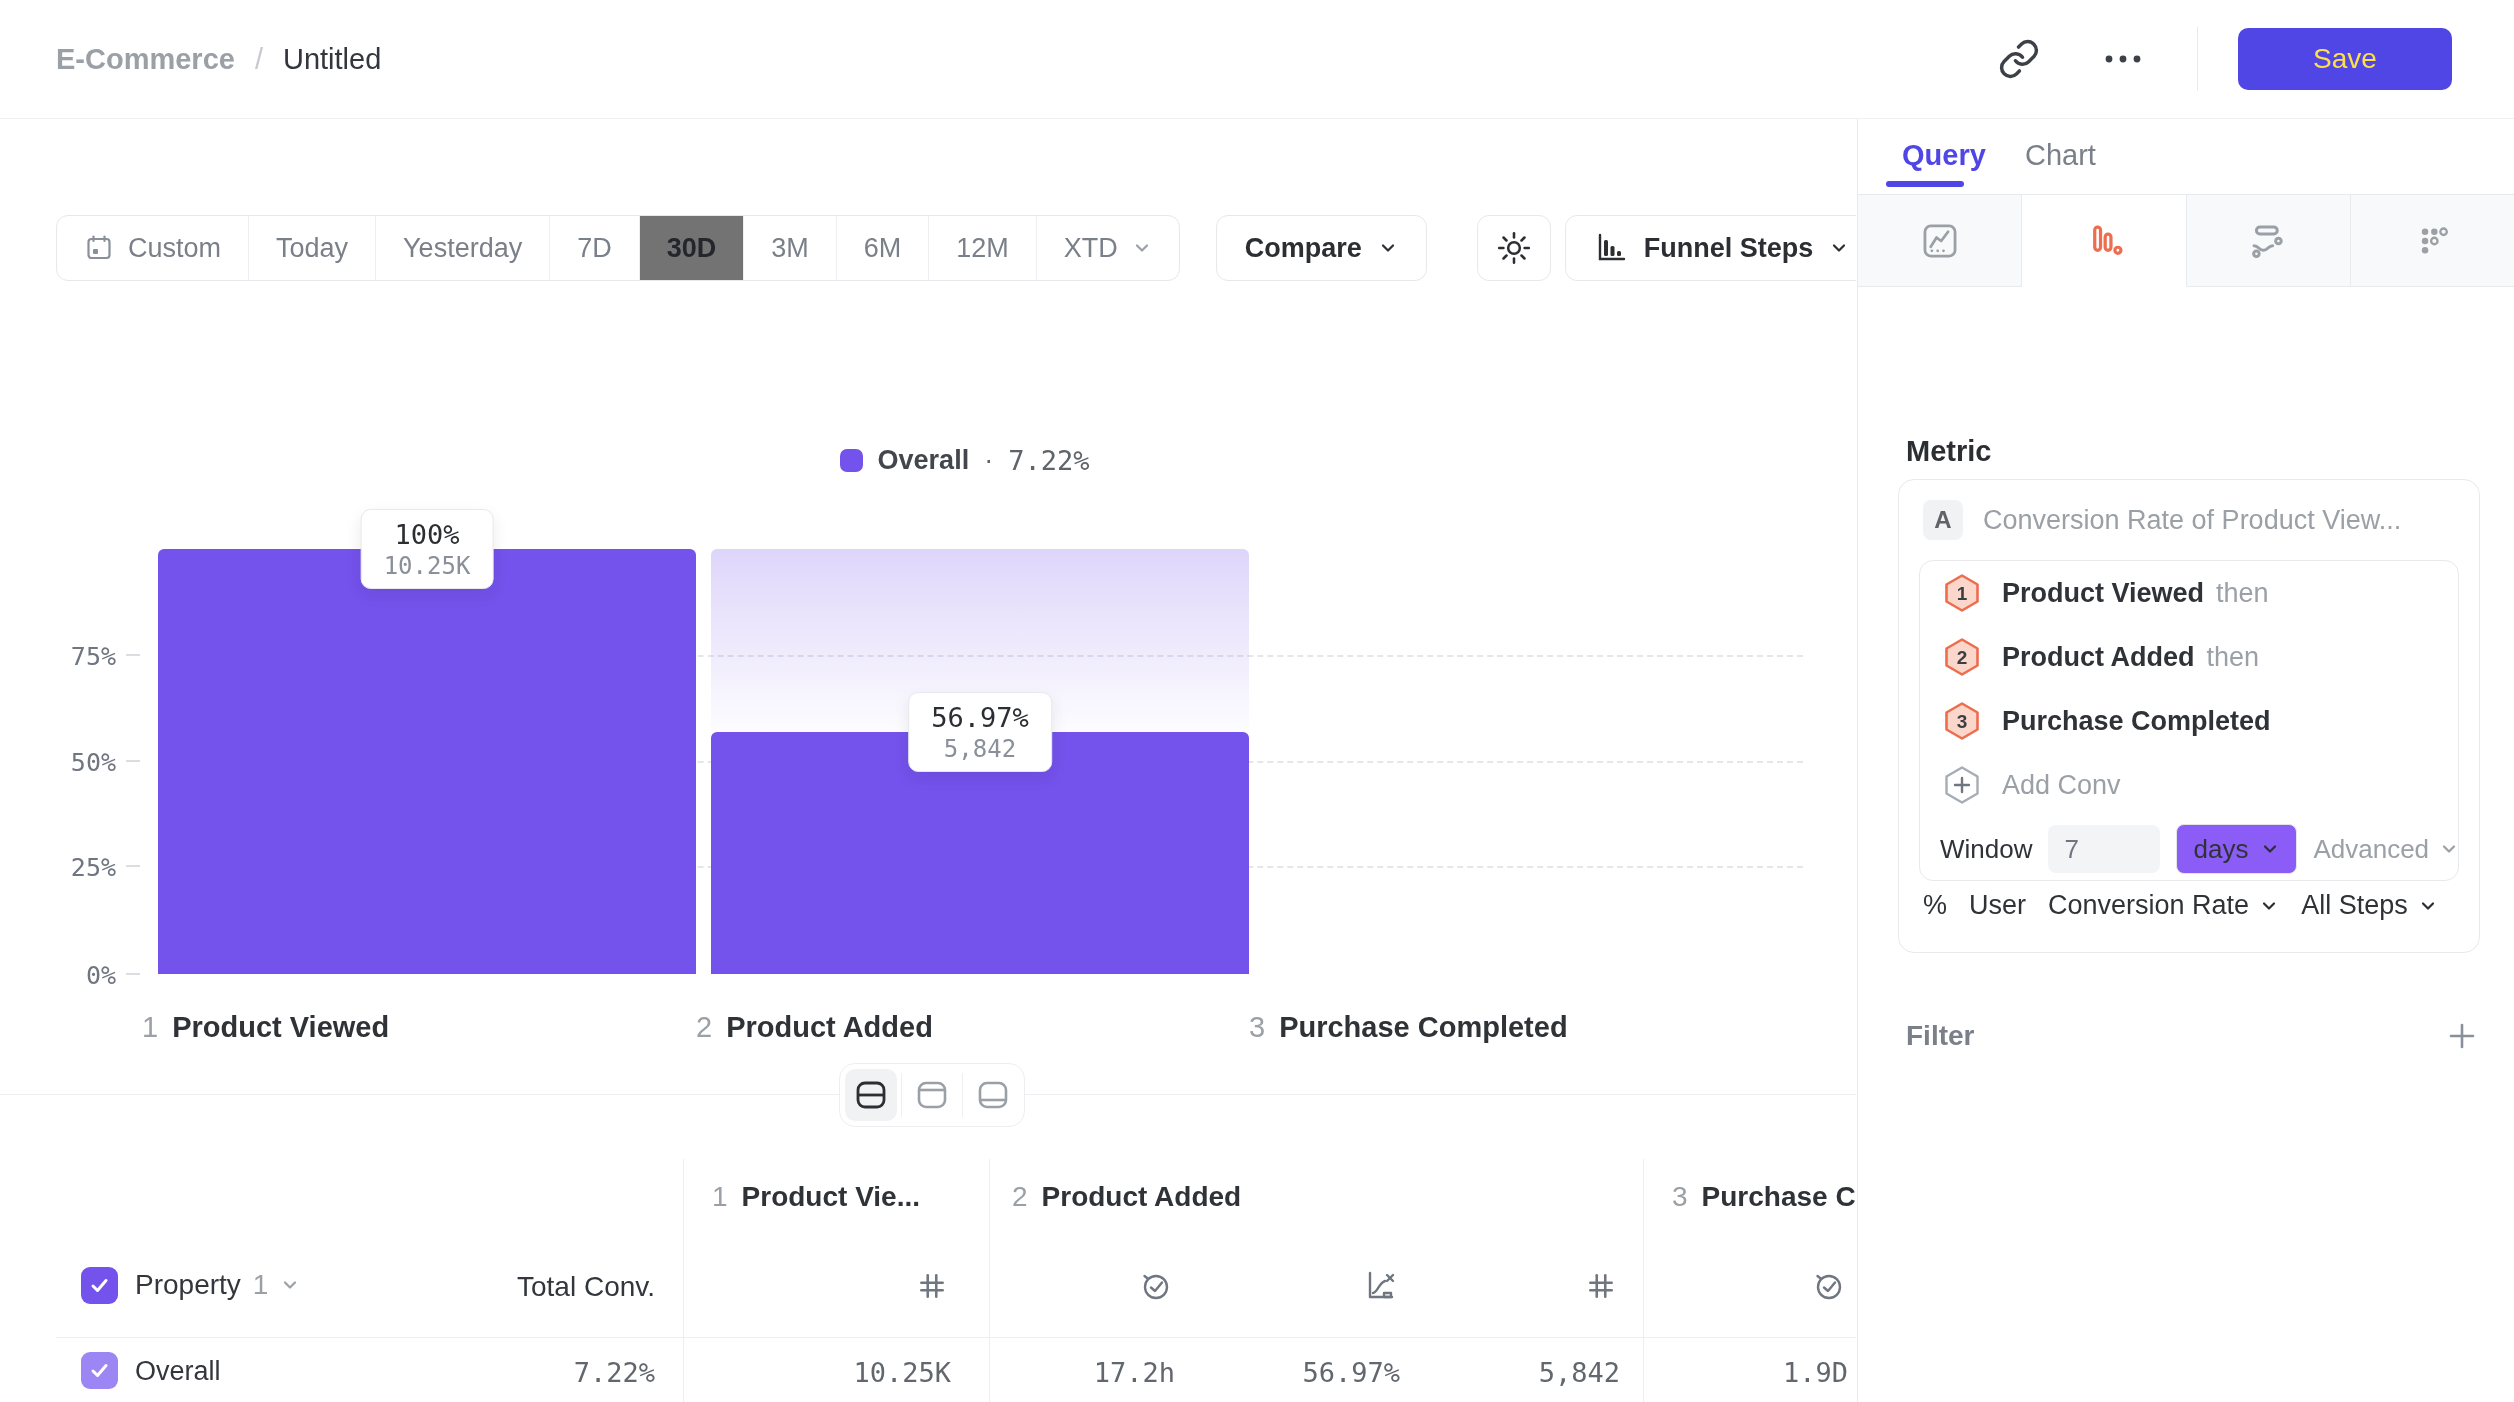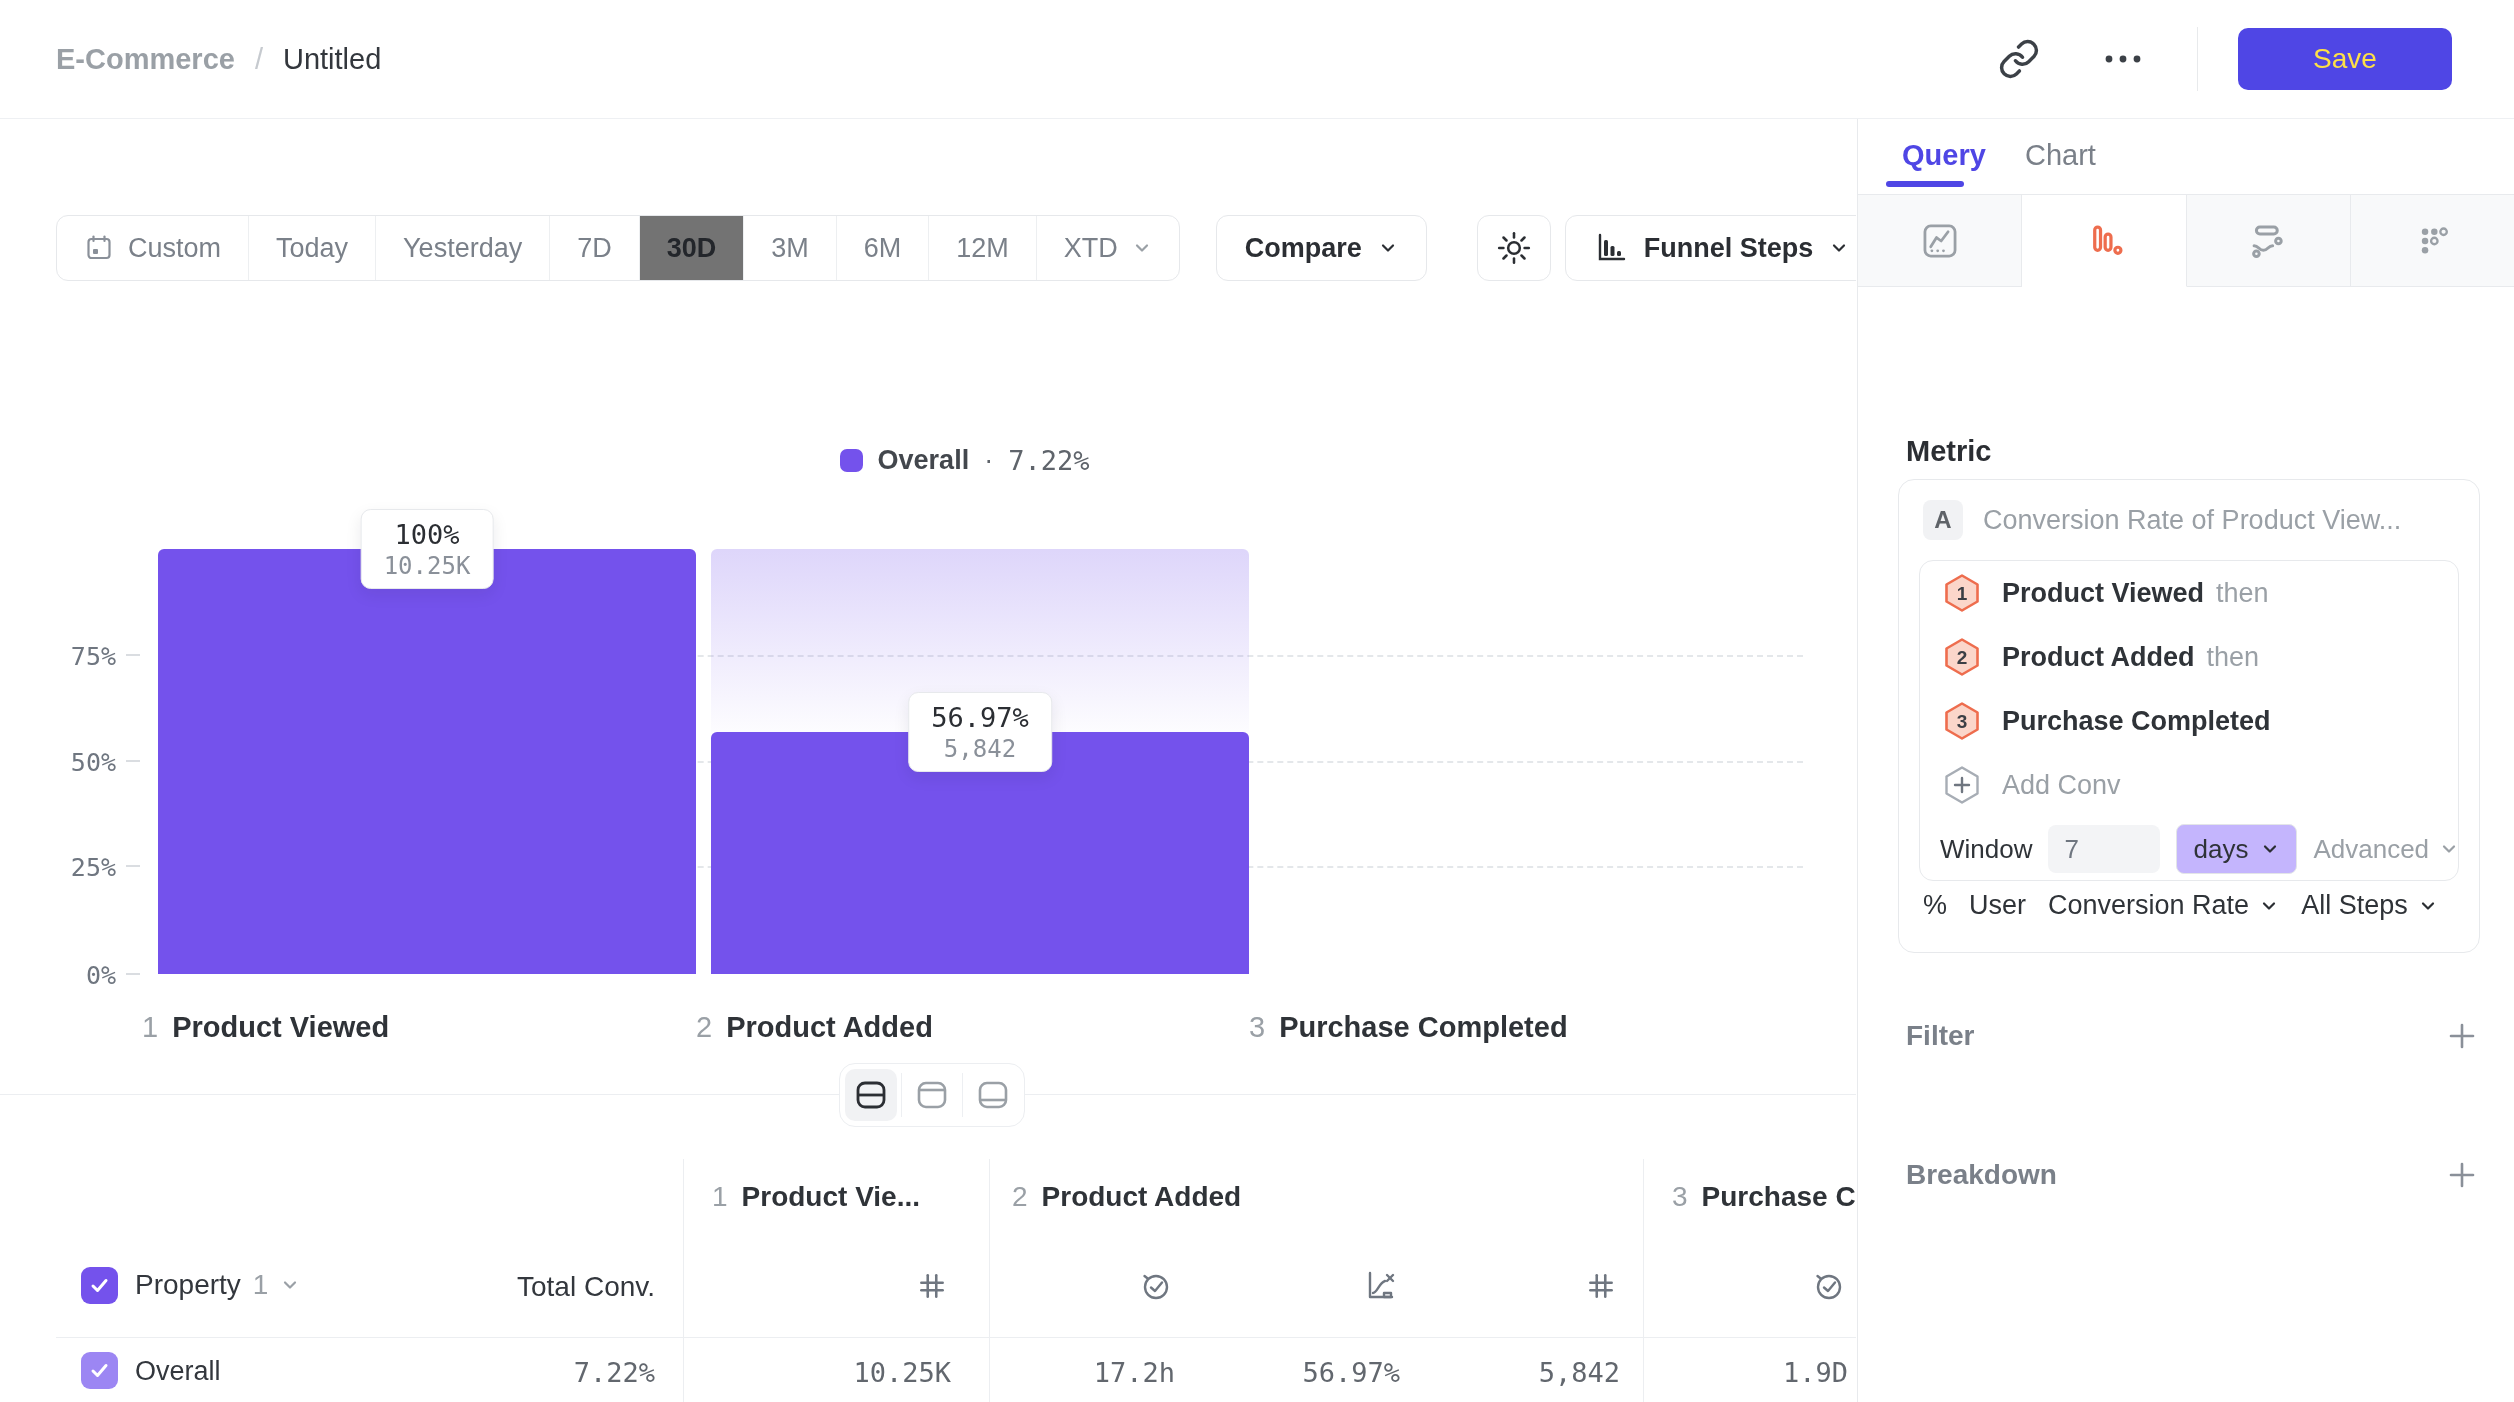--- a/index.html
+++ b/index.html
@@ -107,21 +107,21 @@
   .mrow { height:64px; display:flex; align-items:center; padding:0 22px; font-size:27px; cursor:pointer; }
   .hexwrap { width:40px; display:flex; justify-content:center; margin-right:20px; flex:none; }
   .sname { font-weight:700; color:#2F3338; margin-right:12px; }
   .sthen { color:#9AA0A6; }
   .addstep { color:#9AA0A6; font-weight:500; }
   .wrow { height:64px; display:flex; align-items:center; padding:0 20px; gap:16px; }
   .wlabel { color:#2F3338; font-size:26px; }
   .winput { width:112px; height:48px; background:#F3F4F6; border-radius:8px; border:none; font-size:26px; color:#6F7680;
             padding:0 0 0 16px; font-family:"Liberation Sans",sans-serif; box-sizing:border-box; }
   .wdays { height:48px; border:1px solid #E3E5E8; border-radius:8px; padding:0 16px; display:flex; align-items:center; gap:12px;
-           font-size:26px; color:#2F3338; background:#c4b5fd; cursor:pointer; }
+           font-size:26px; color:#2F3338; background:#8b5cf6; cursor:pointer; }
   .wadv { margin-left:auto; color:#9AA0A6; font-size:26px; display:flex; align-items:center; gap:10px; cursor:pointer; }
   .measured { position:absolute; left:24px; top:410px; display:flex; align-items:center; font-size:27px; color:#2F3338; cursor:pointer; }
   .measured .mi { margin-right:22px; display:flex; align-items:center; gap:10px; }
   .sb-section { position:absolute; left:48px; right:36px; display:flex; align-items:center; justify-content:space-between;
                 font-size:28px; color:#7A8089; font-weight:600; }
 </style>
 </head>
 <body>
 
 <div class="app">
@@ -559,24 +559,15 @@
 
     <div class="sb-section" style="top:901px">
       <span>Filter</span>
       <span>
         <svg width="32" height="32" viewBox="0 0 32 32" fill="none" stroke="#8A9099" stroke-width="2.6" stroke-linecap="round">
           <line x1="16" y1="5" x2="16" y2="27"></line>
             <line x1="5" y1="16" x2="27" y2="16"></line>
         </svg>
       </span>
     </div>
-    <div class="sb-section" style="top:1040px">
-      <span>Breakdown</span>
-      <span>
-        <svg width="32" height="32" viewBox="0 0 32 32" fill="none" stroke="#8A9099" stroke-width="2.6" stroke-linecap="round">
-          <line x1="16" y1="5" x2="16" y2="27"></line>
-            <line x1="5" y1="16" x2="27" y2="16"></line>
-        </svg>
-      </span>
-    </div>
   </div>
 
 </div>
 
 </body></html>

